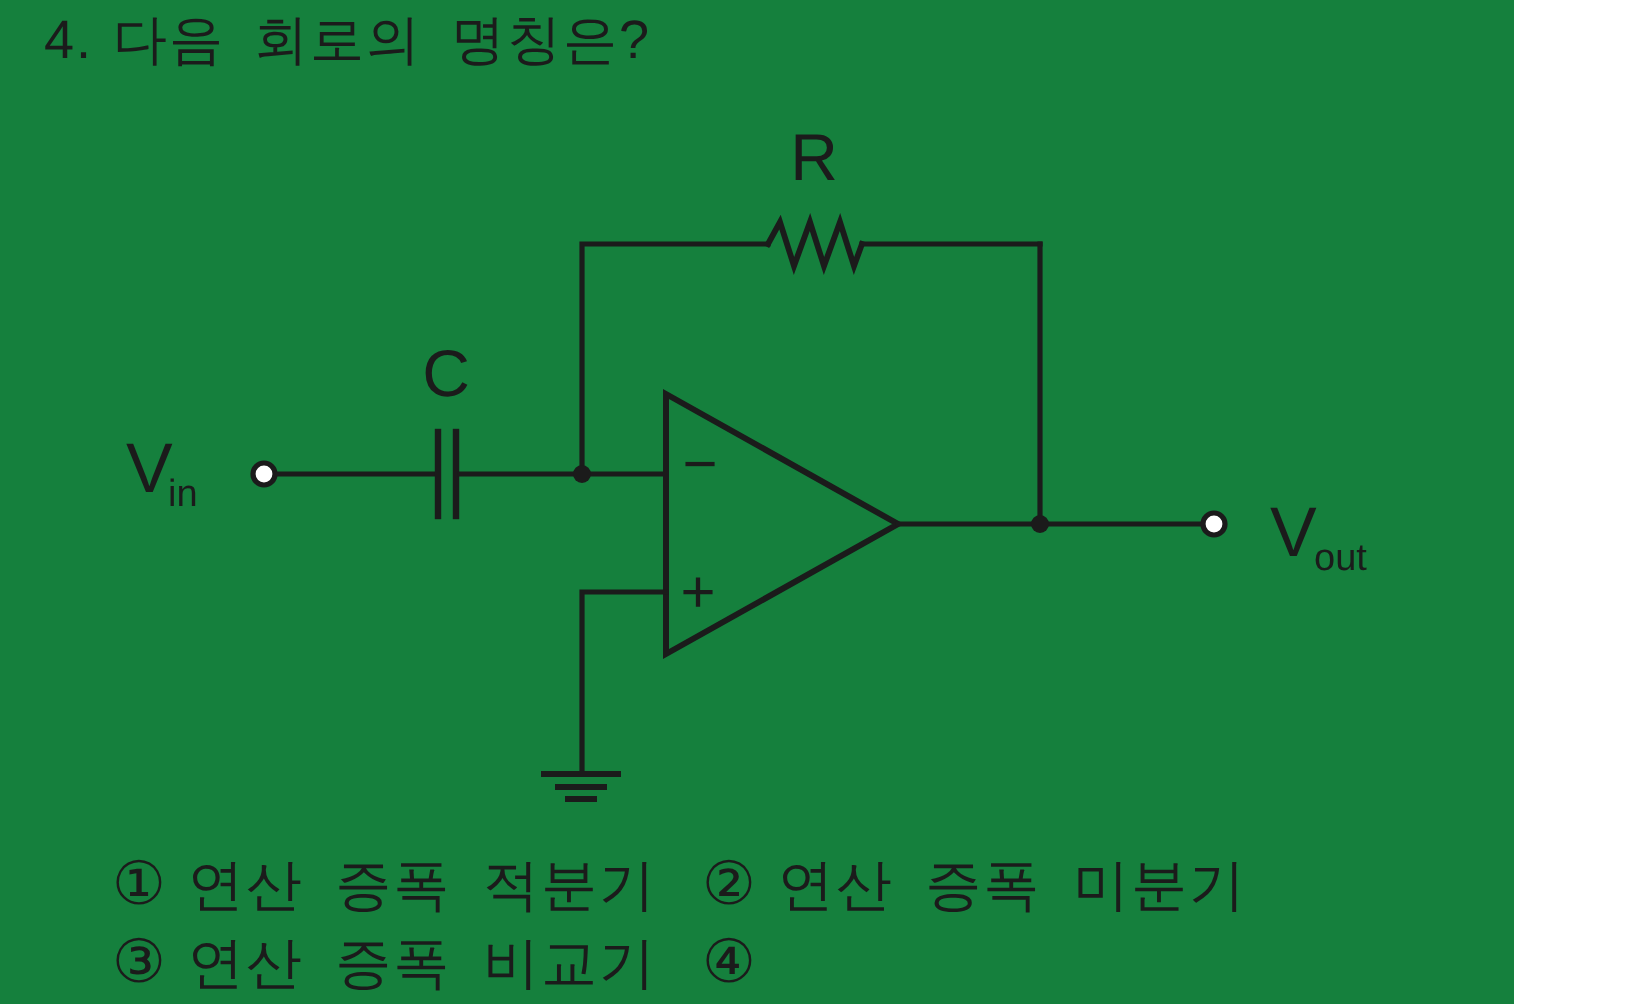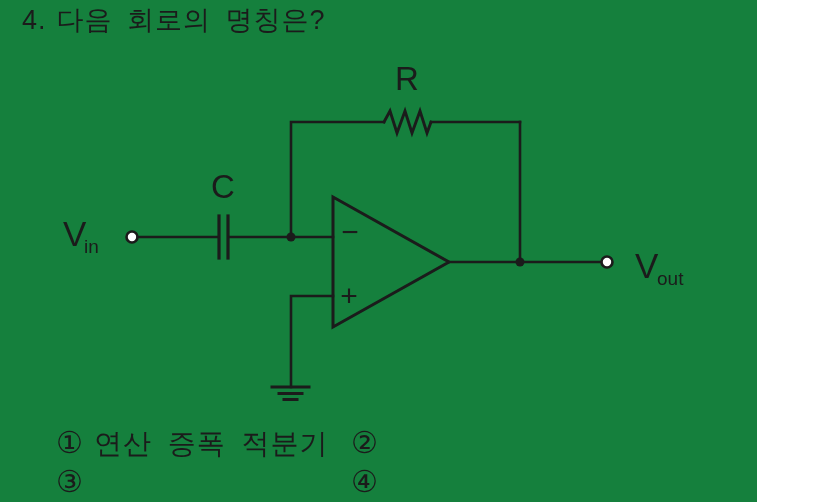--- a/index.html
+++ b/index.html
@@ -96,21 +96,23 @@
     <text class="lbl-main" x="635" y="278">V</text>
     <text class="lbl-sub" x="657" y="285">out</text>
   </svg>
 
   <div class="choice r1 c1">
     <span class="num">①</span>
     <span class="txt">연산 증폭 적분기</span>
   </div>
   <div class="choice r1 c2">
     <span class="num">②</span>
+    <span class="txt">연산 증폭 미분기</span>
   </div>
   <div class="choice r2 c1">
     <span class="num">③</span>
+    <span class="txt">연산 증폭 비교기</span>
   </div>
   <div class="choice r2 c2">
     <span class="num">④</span>
   </div>
 
 </div>
 
 </body></html>

